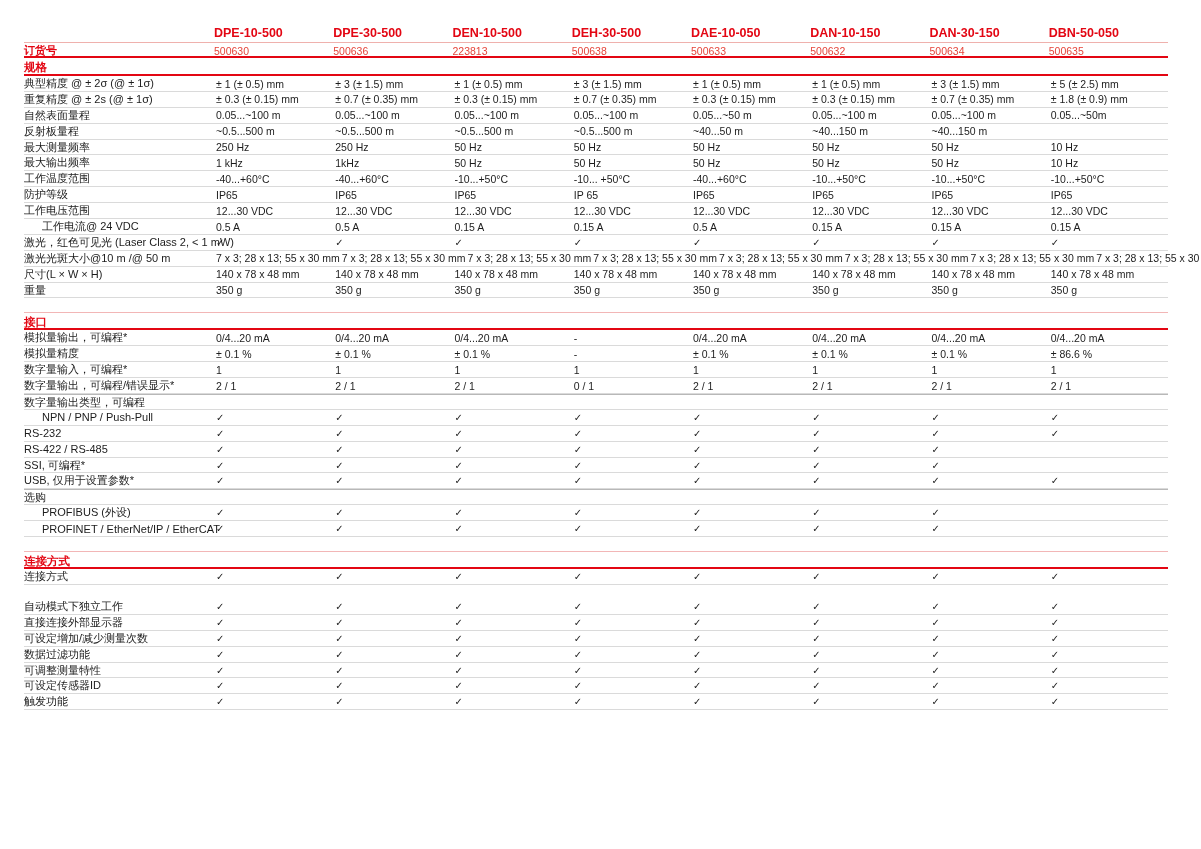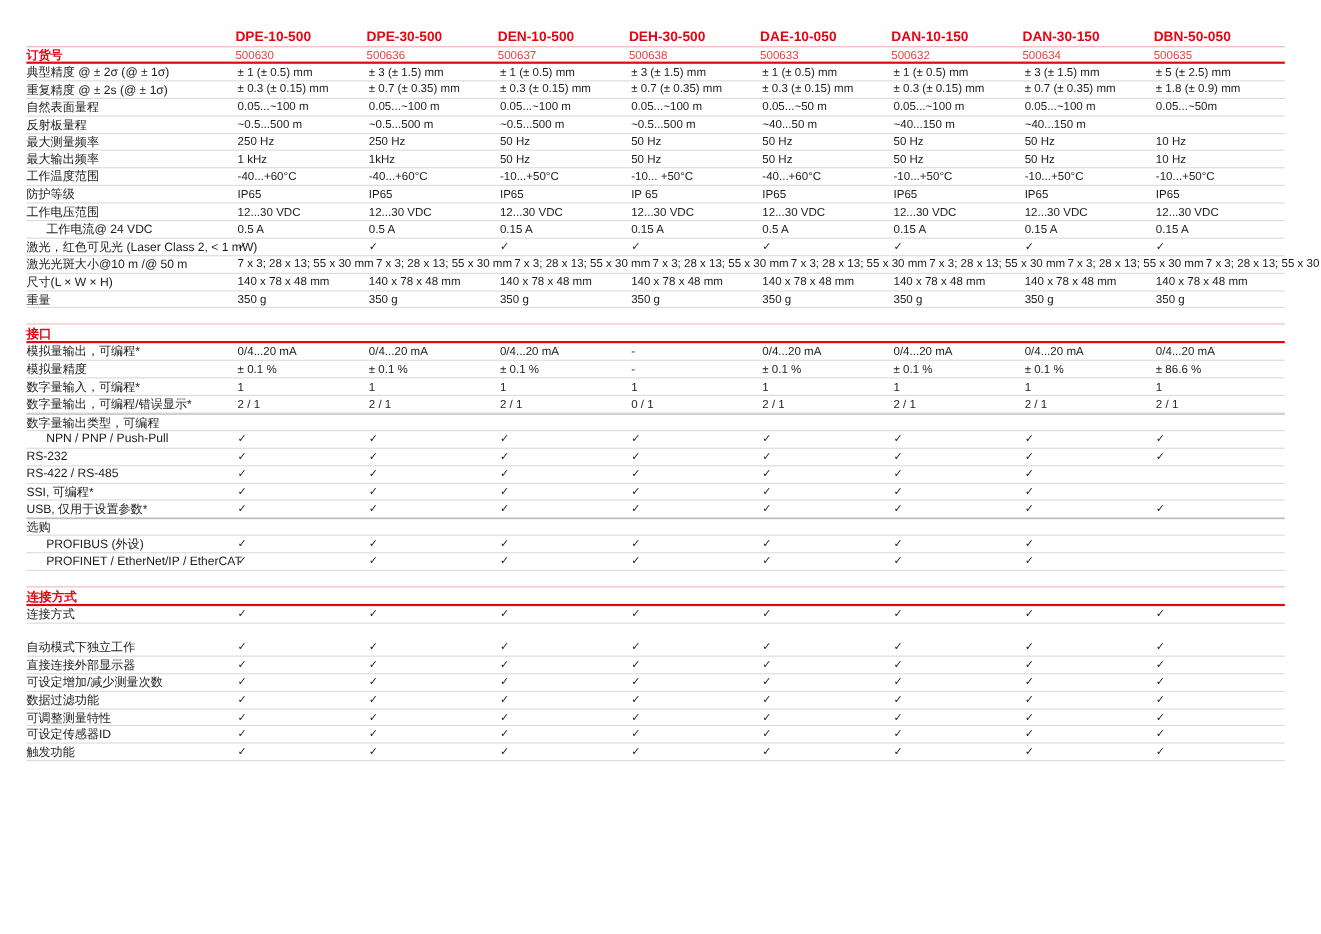--- a/index.html
+++ b/index.html
@@ -55,28 +55,31 @@
       <div class="cell pname" style="color: rgb(227, 6, 19);">DEH-30-500</div>
       <div class="cell pname" style="color: rgb(227, 6, 19);">DAE-10-050</div>
       <div class="cell pname" style="color: rgb(227, 6, 19);">DAN-10-150</div>
       <div class="cell pname" style="color: rgb(227, 6, 19);">DAN-30-150</div>
       <div class="cell pname" style="color: rgb(227, 6, 19);">DBN-50-050</div>
     </div>
     <div class="trow orow">
       <div class="cell olabel" style="color: rgb(227, 6, 19);">订货号</div>
       <div class="cell onum" style="color: rgb(229, 68, 58);">500630</div>
       <div class="cell onum" style="color: rgb(229, 68, 58);">500636</div>
-      <div class="cell onum" style="color: rgb(229, 68, 58);">500637</div>
+      <div class="cell onum" style="color: rgb(229, 68, 58);">223813</div>
       <div class="cell onum" style="color: rgb(229, 68, 58);">500638</div>
       <div class="cell onum" style="color: rgb(229, 68, 58);">500633</div>
       <div class="cell onum" style="color: rgb(229, 68, 58);">500632</div>
       <div class="cell onum" style="color: rgb(229, 68, 58);">500634</div>
       <div class="cell onum" style="color: rgb(229, 68, 58);">500635</div>
     </div>
     <div class="section first">
+      <div class="trow stitle-row">
+        <div class="cell stitle" style="color: rgb(227, 6, 19);">规格</div>
+      </div>
       <div class="trow drow">
         <div class="cell label">典型精度 @ ± 2σ (@ ± 1σ)</div>
         <div class="cell val">± 1 (± 0.5) mm</div>
         <div class="cell val">± 3 (± 1.5) mm</div>
         <div class="cell val">± 1 (± 0.5) mm</div>
         <div class="cell val">± 3 (± 1.5) mm</div>
         <div class="cell val">± 1 (± 0.5) mm</div>
         <div class="cell val">± 1 (± 0.5) mm</div>
         <div class="cell val">± 3 (± 1.5) mm</div>
         <div class="cell val">± 5 (± 2.5) mm</div>

